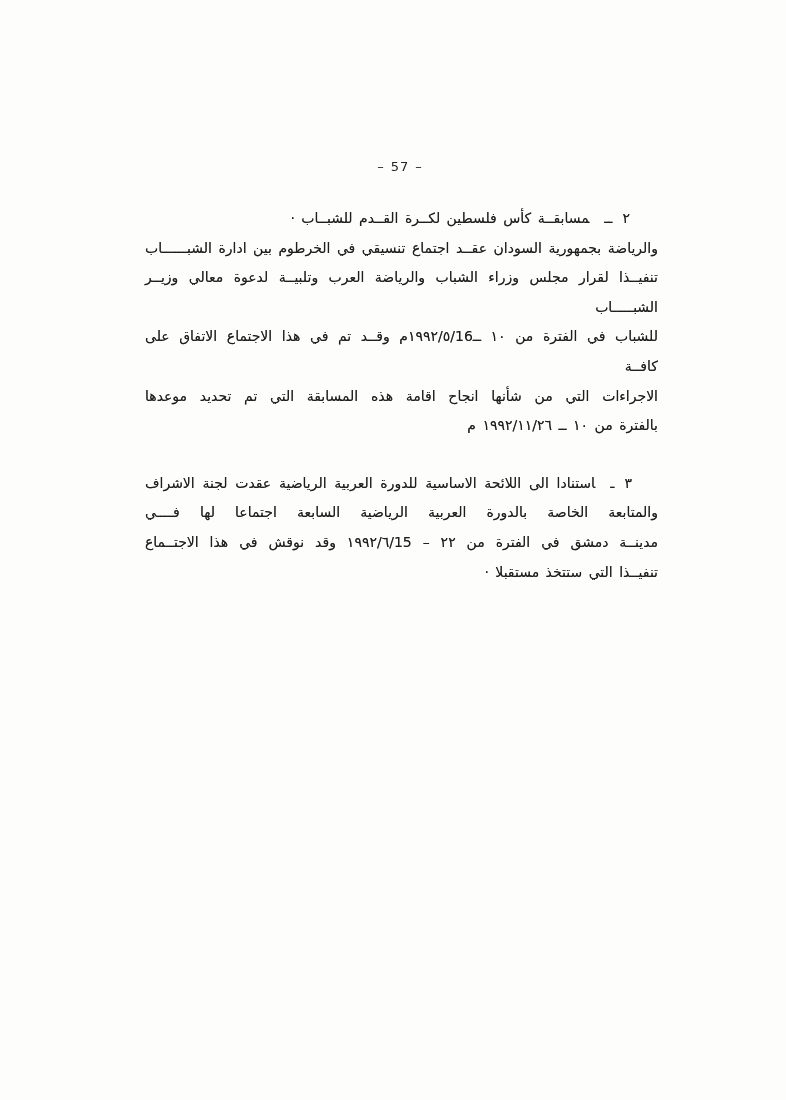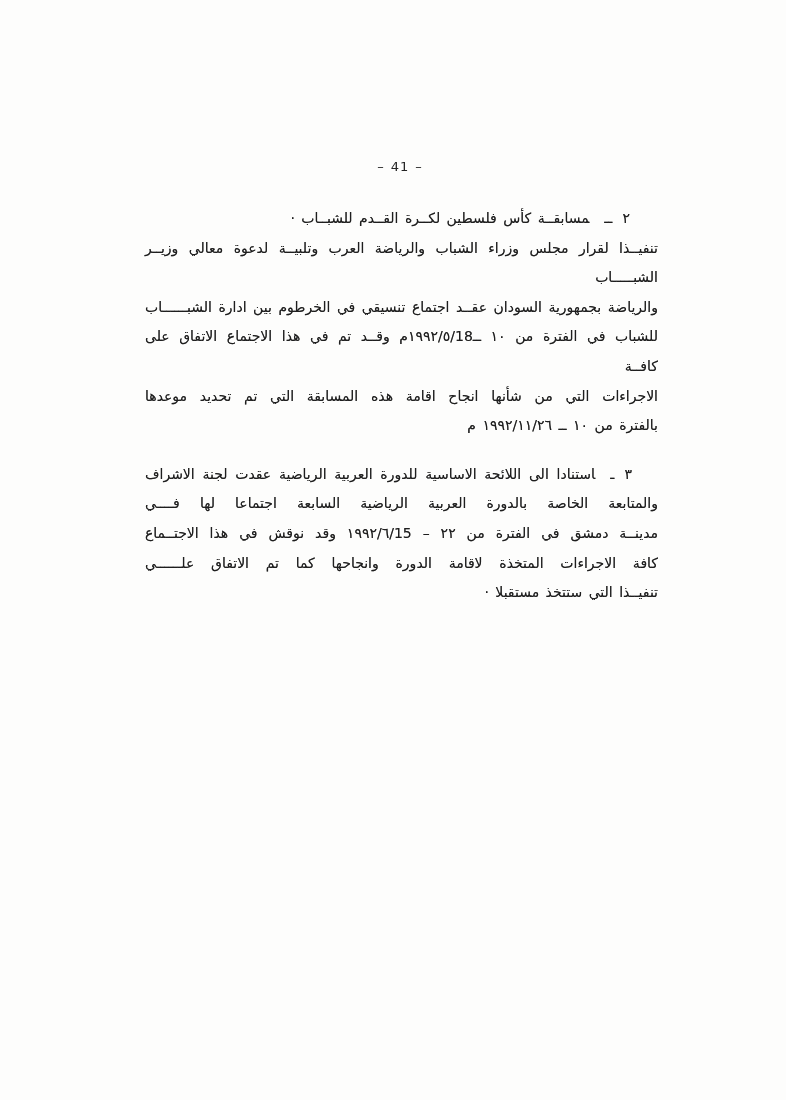--- a/index.html
+++ b/index.html
@@ -32,21 +32,21 @@
     position: absolute;
     top: 204px;
     right: 128px;
     width: 513px;
     font-size: 14px;
     line-height: 29.6px;
     text-shadow: 0 0 0.5px rgba(20,20,20,0.55);
     word-spacing: 2px;
   }
   section { margin: 0; padding: 0; }
-  .sec-gap { margin-top: 19px; }
+  .sec-gap { margin-top: 28px; }
   .line {
     text-align: justify;
     text-align-last: justify;
   }
   .line.last {
     text-align-last: right;
   }
   .line.heading {
     text-align: right;
     text-align-last: right;
@@ -57,40 +57,39 @@
   }
   .num { margin-left: 10px; }
   .dash { margin-left: 15px; }
 </style>
 </head>
 <body>
 
 <div class="page">
 
   <div class="page-number">
-    <span class="pn-dash">–</span><span class="pn-num">41</span><span class="pn-dash">–</span>
+    <span class="pn-dash">–</span><span class="pn-num">57</span><span class="pn-dash">–</span>
   </div>
 
   <div class="content">
 
     <section>
       <div class="line heading">
         <span class="num">٢</span><span class="dash">ــ</span><span>مسابقــة كأس فلسطين لكــرة القــدم للشبــاب ·</span>
       </div>
+      <div class="line">والرياضة بجمهورية السودان عقــد اجتماع تنسيقي في الخرطوم بين ادارة الشبــــــاب</div>
       <div class="line">تنفيــذا لقرار مجلس وزراء الشباب والرياضة العرب وتلبيــة لدعوة معالي وزيــر الشبـــــاب</div>
-      <div class="line">والرياضة بجمهورية السودان عقــد اجتماع تنسيقي في الخرطوم بين ادارة الشبــــــاب</div>
-      <div class="line">للشباب في الفترة من ١٠ ــ١٩٩٢/٥/18م وقــد تم في هذا الاجتماع الاتفاق على كافــة</div>
+      <div class="line">للشباب في الفترة من ١٠ ــ١٩٩٢/٥/16م وقــد تم في هذا الاجتماع الاتفاق على كافــة</div>
       <div class="line">الاجراءات التي من شأنها انجاح اقامة هذه المسابقة التي تم تحديد موعدها</div>
       <div class="line last">بالفترة من ١٠ ــ ١٩٩٢/١١/٢٦ م</div>
     </section>
 
     <section class="sec-gap">
       <div class="line first-line">
         <span class="num">٣</span><span class="dash">ـ</span><span>استنادا الى اللائحة الاساسية للدورة العربية الرياضية عقدت لجنة الاشراف</span>
       </div>
       <div class="line">والمتابعة الخاصة بالدورة العربية الرياضية السابعة اجتماعا لها فــــي</div>
       <div class="line">مدينــة دمشق في الفترة من ٢٢ – ١٩٩٢/٦/15 وقد نوقش في هذا الاجتــماع</div>
-      <div class="line">كافة الاجراءات المتخذة لاقامة الدورة وانجاحها كما تم الاتفاق علــــــي</div>
       <div class="line last">تنفيــذا التي ستتخذ مستقبلا ·</div>
     </section>
 
   </div>
 </div>
 
 </body></html>

